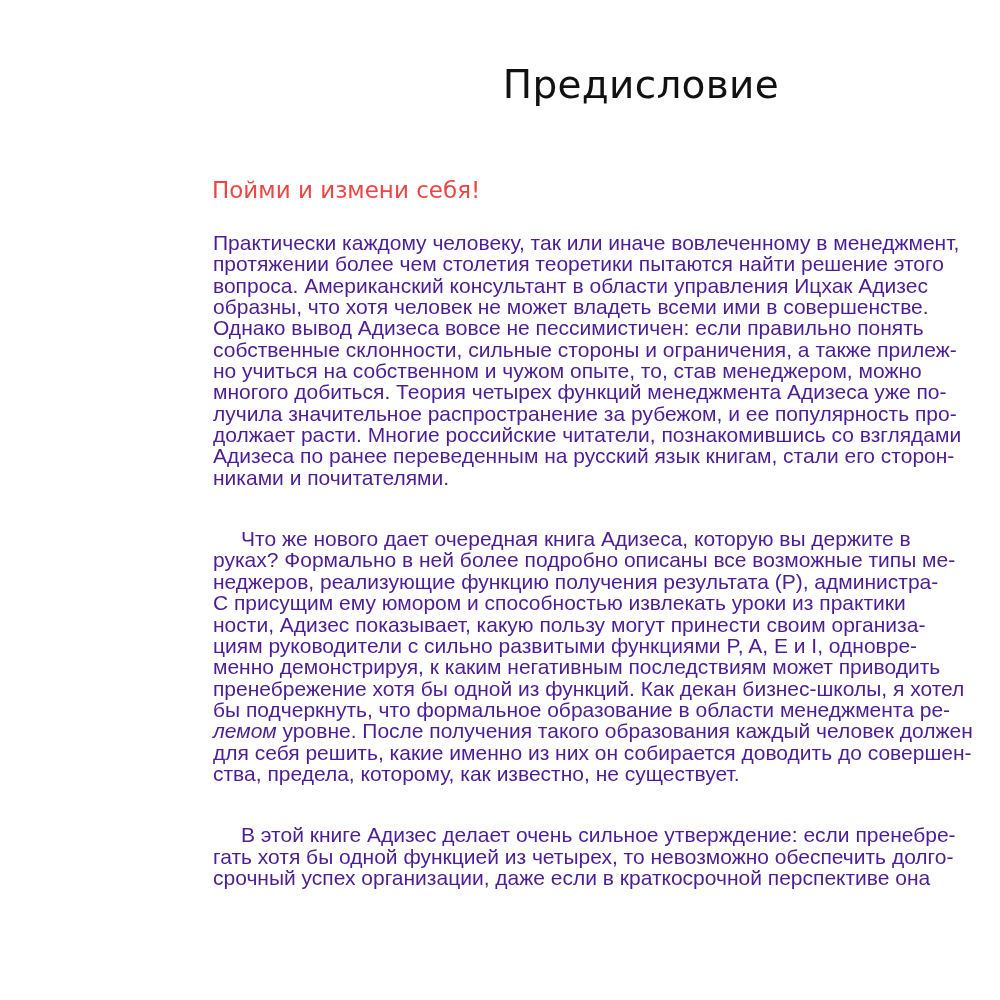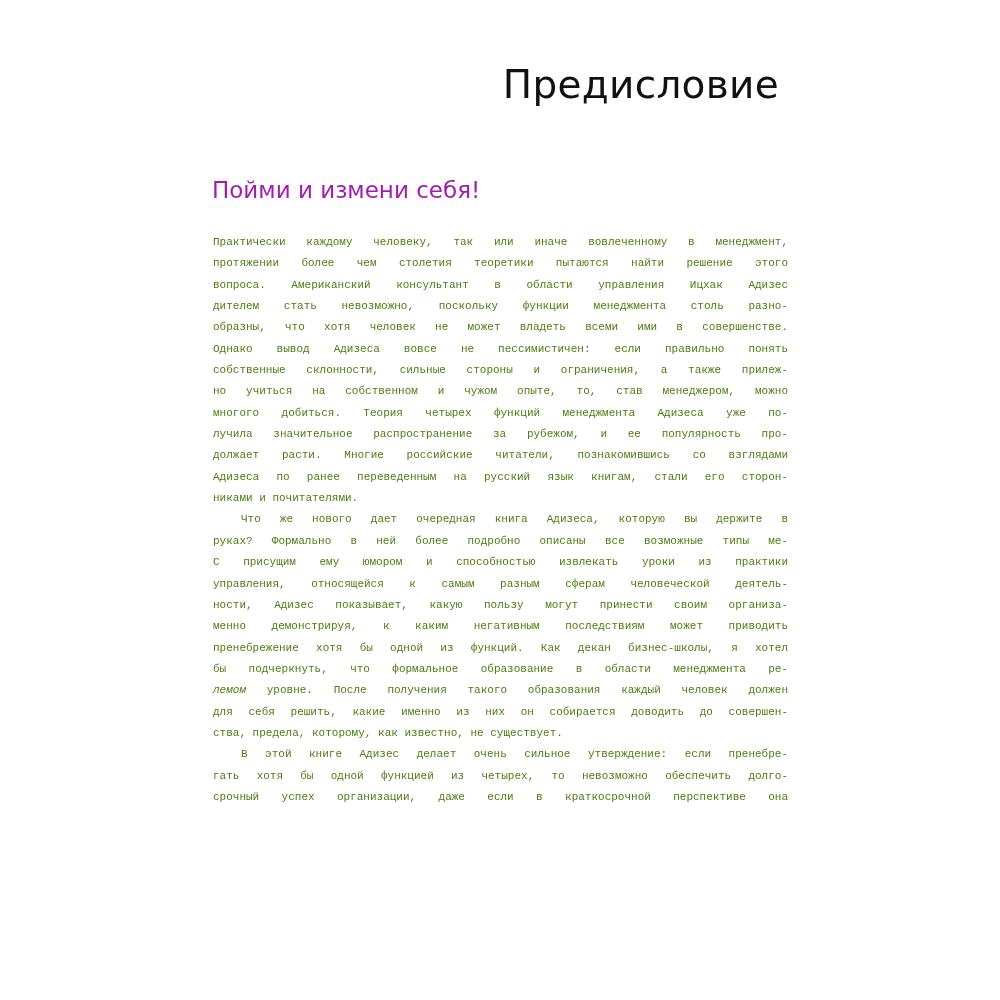--- a/index.html
+++ b/index.html
@@ -36,83 +36,84 @@
   .chapter-title span { display: block; white-space: nowrap; }
   .section-title {
     position: absolute;
     left: 212px;
     top: 175px;
     font-family: "DejaVu Sans", sans-serif;
     font-weight: normal;
     font-size: 23px;
     line-height: 30px;
     margin: 0;
-    color: #a21caf;
+    color: #ef4444;
     white-space: nowrap;
   }
   .body-text {
     position: absolute;
     left: 213px;
     top: 232px;
     width: 575px;
-    font-family: Liberation Mono, monospace;
-    font-size: 11px;
+    font-family: Liberation Sans, sans-serif;
+    font-size: 21px;
     line-height: 21.35px;
-    color: #4d7c0f;
+    color: #4c1d95;
   }
   .line {
     display: block;
     white-space: nowrap;
     text-align: justify;
     text-align-last: justify;
     height: 21.35px;
   }
   .line.last {
     text-align-last: left;
   }
   .line.indent {
     padding-left: 28px;
+    margin-top: 40px;
   }
   .line em { font-style: italic; }
 </style>
 </head>
 <body>
 
 <div class="page">
 
   <h1 class="chapter-title">
     <span>Предисловие</span>
   </h1>
 
   <h2 class="section-title">Пойми и измени себя!</h2>
 
   <div class="body-text">
 
     <div>
       <span class="line">Практически каждому человеку, так или иначе вовлеченному в менеджмент,</span>
       <span class="line">протяжении более чем столетия теоретики пытаются найти решение этого</span>
       <span class="line">вопроса. Американский консультант в области управления Ицхак Адизес</span>
-      <span class="line">дителем стать невозможно, поскольку функции менеджмента столь разно-</span>
       <span class="line">образны, что хотя человек не может владеть всеми ими в совершенстве.</span>
       <span class="line">Однако вывод Адизеса вовсе не пессимистичен: если правильно понять</span>
       <span class="line">собственные склонности, сильные стороны и ограничения, а также прилеж-</span>
       <span class="line">но учиться на собственном и чужом опыте, то, став менеджером, можно</span>
       <span class="line">многого добиться. Теория четырех функций менеджмента Адизеса уже по-</span>
       <span class="line">лучила значительное распространение за рубежом, и ее популярность про-</span>
       <span class="line">должает расти. Многие российские читатели, познакомившись со взглядами</span>
       <span class="line">Адизеса по ранее переведенным на русский язык книгам, стали его сторон-</span>
       <span class="line last">никами и почитателями.</span>
     </div>
 
     <div>
       <span class="line indent">Что же нового дает очередная книга Адизеса, которую вы держите в</span>
       <span class="line">руках? Формально в ней более подробно описаны все возможные типы ме-</span>
+      <span class="line">неджеров, реализующие функцию получения результата (P), администра-</span>
       <span class="line">С присущим ему юмором и способностью извлекать уроки из практики</span>
-      <span class="line">управления, относящейся к самым разным сферам человеческой деятель-</span>
       <span class="line">ности, Адизес показывает, какую пользу могут принести своим организа-</span>
+      <span class="line">циям руководители с сильно развитыми функциями P, A, E и I, одновре-</span>
       <span class="line">менно демонстрируя, к каким негативным последствиям может приводить</span>
       <span class="line">пренебрежение хотя бы одной из функций. Как декан бизнес-школы, я хотел</span>
       <span class="line">бы подчеркнуть, что формальное образование в области менеджмента ре-</span>
       <span class="line"><em>лемом</em> <span>уровне. После получения такого образования каждый человек должен</span></span>
       <span class="line">для себя решить, какие именно из них он собирается доводить до совершен-</span>
       <span class="line last">ства, предела, которому, как известно, не существует.</span>
     </div>
 
     <div>
       <span class="line indent">В этой книге Адизес делает очень сильное утверждение: если пренебре-</span>

